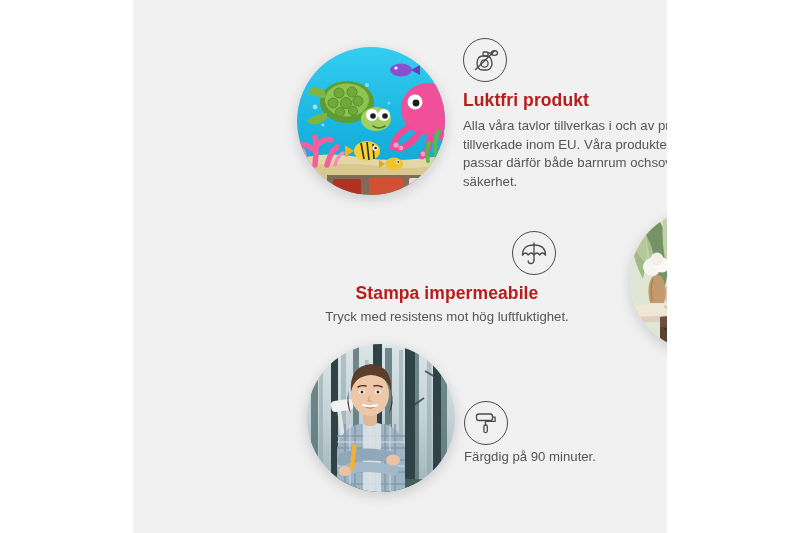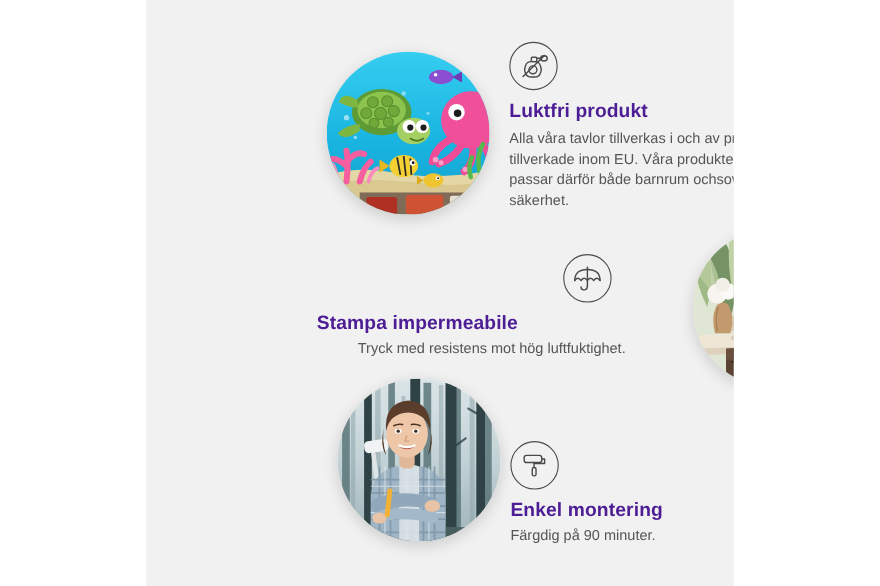--- a/index.html
+++ b/index.html
@@ -40,41 +40,41 @@
     border: 1.4px solid #4b4b4b;
     display: flex;
     align-items: center;
     justify-content: center;
   }
   .icon-wrap svg { display: block; }
 
   .f-title {
     font-size: 17.5px;
     font-weight: bold;
-    color: #4c1d95;
+    color: #b91c1c;
     letter-spacing: .1px;
     line-height: 1.25;
     white-space: nowrap;
   }
   .f-body {
     font-size: 13.2px;
     color: #555555;
     line-height: 1.42;
   }
 
   
   #feature-1 { left: 330px; top: 38px; width: 302px; text-align: left; }
   #feature-1 .icon-wrap { margin-left: 0; }
   #feature-1 .f-title { margin-top: 8px; }
   #feature-1 .f-body  { margin-top: 5px; width: 296px; }
 
   
   #feature-2 { left: 155px; top: 231px; width: 318px; text-align: right; }
   #feature-2 .icon-wrap { margin-left: auto; margin-right: 50px; }
-  #feature-2 .f-title { margin-top: 8px; text-align: left; padding-right: 0px; }
+  #feature-2 .f-title { margin-top: 8px; text-align: center; padding-right: 0px; }
   #feature-2 .f-body  { margin-top: 3px; text-align: center; }
 
   
   #feature-3 { left: 331px; top: 401px; width: 260px; text-align: left; }
   #feature-3 .f-title { margin-top: 8px; }
   #feature-3 .f-body  { margin-top: 3px; }
 
   
   .photo {
     position: absolute;
@@ -413,18 +413,17 @@
 
           <rect x="5.5" y="6" width="16" height="6.5" rx="2.2"></rect>
 
           <path d="M21.5 9.2 h2.6 v4.2 h-9.6"></path>
 
           <path d="M14.5 13.4 v3.6"></path>
 
           <rect x="12.9" y="17" width="3.4" height="7.6" rx="1.5"></rect>
         </svg>
       </div>
-      <div class="f-title">Enkel montering</div>
       <div class="f-body">Färgdig på 90 minuter.</div>
     </div>
 
   </div>
 </div>
 
 </body></html>

